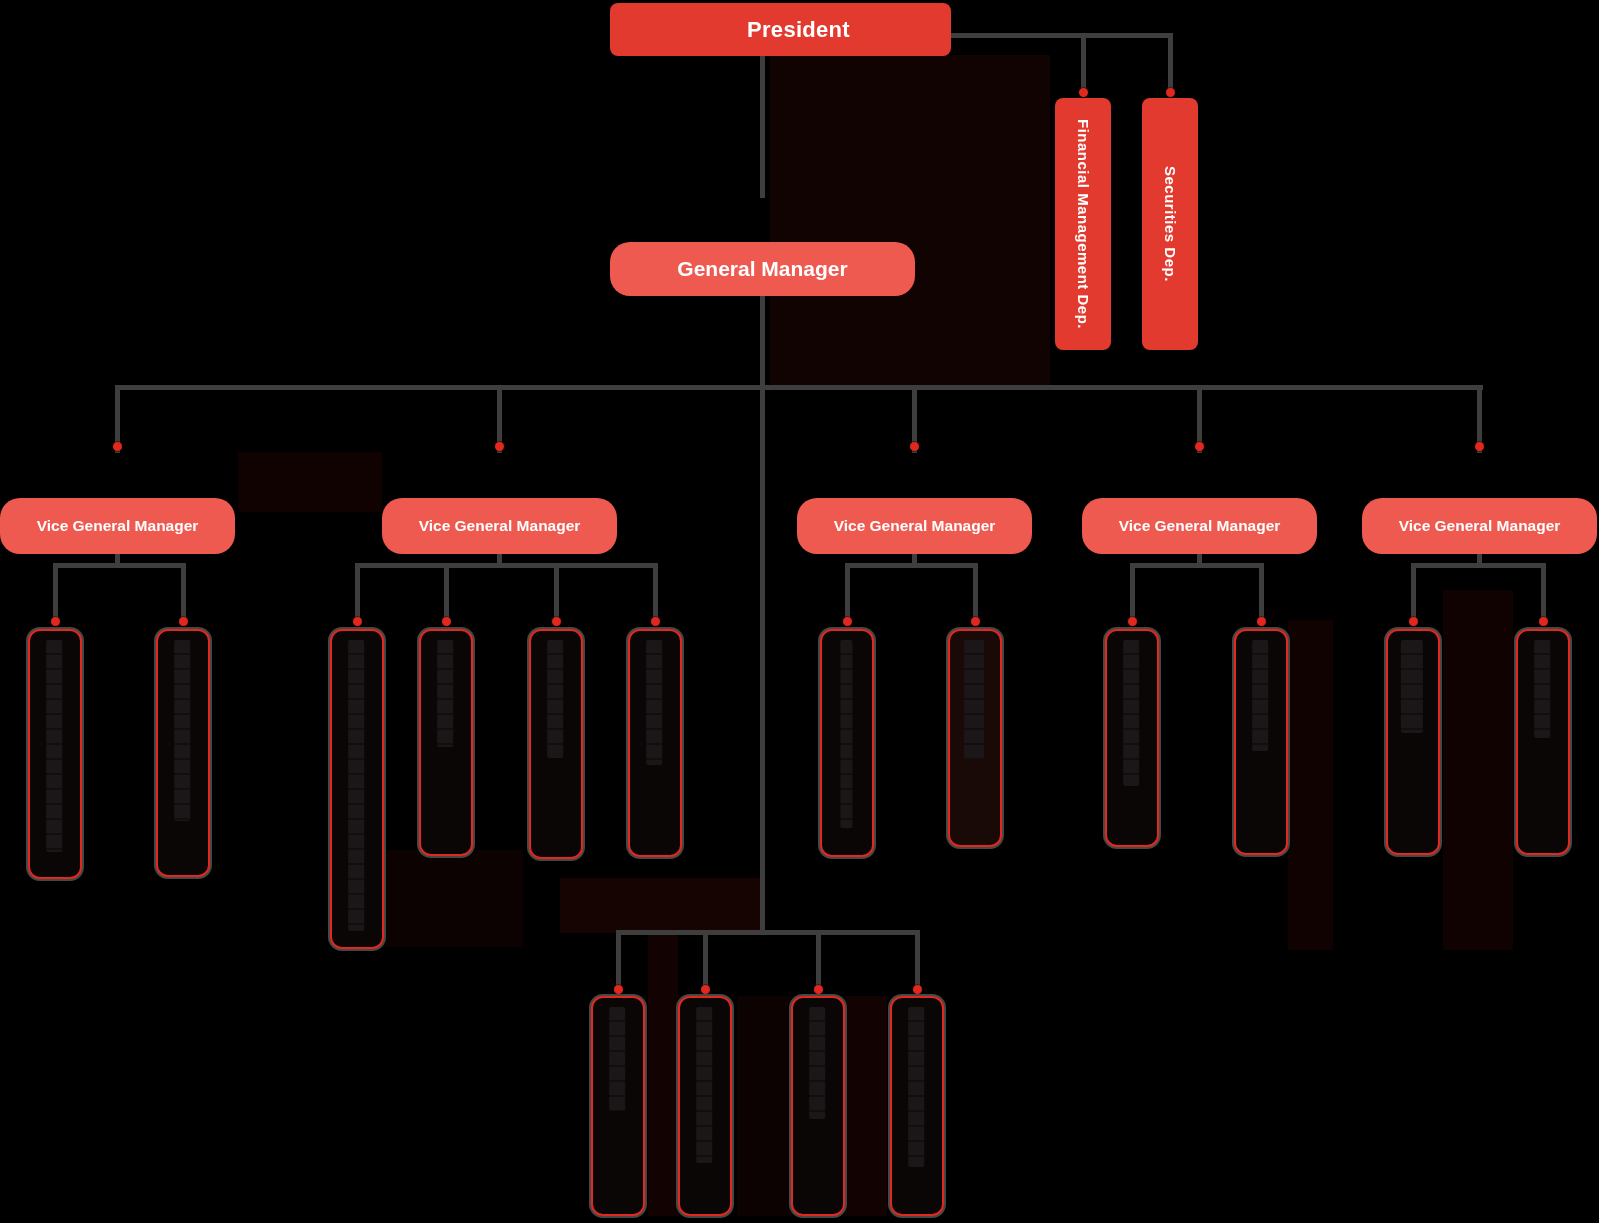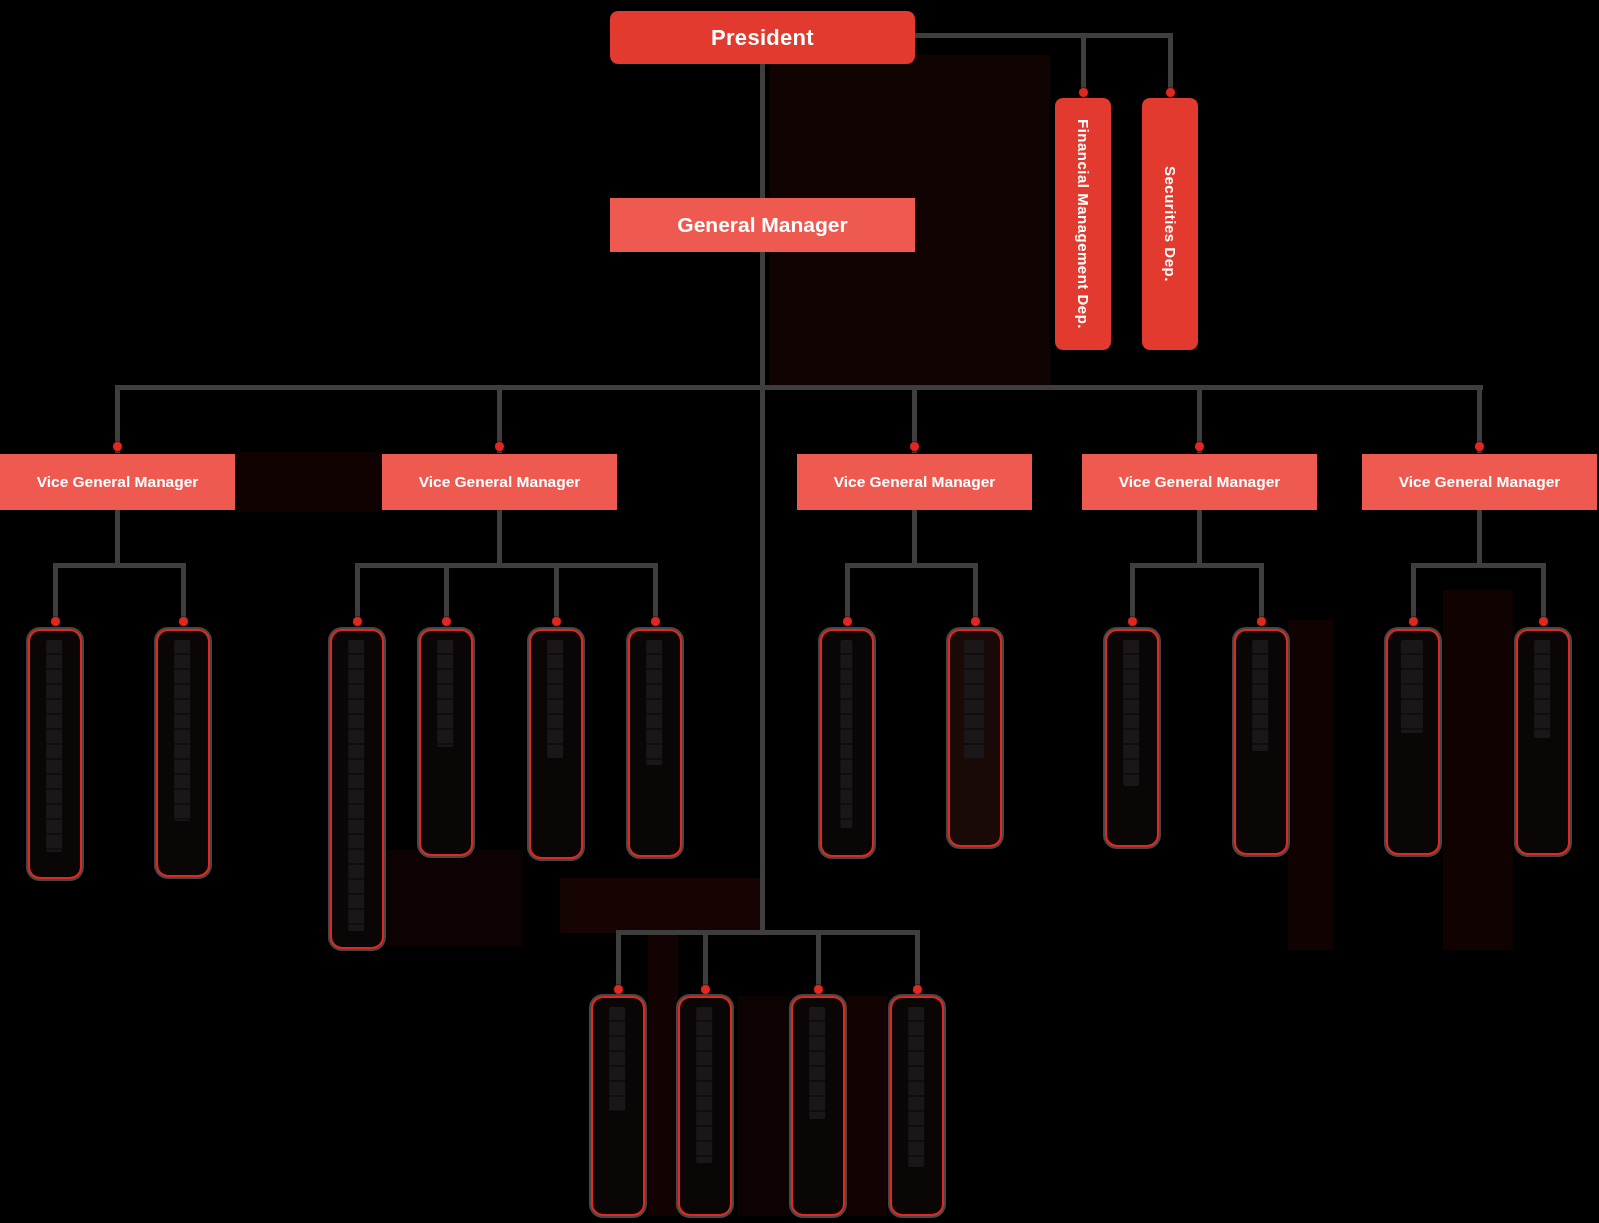--- a/index.html
+++ b/index.html
@@ -15,21 +15,21 @@
     position:relative;width:1599px;height:1223px;background:var(--background);
     overflow:hidden;font-family:"Liberation Sans",sans-serif;
   }
   .patch{position:absolute;pointer-events:none;}
   .ln{position:absolute;background:var(--connector-gray);}
   .dot{position:absolute;width:9px;height:9px;border-radius:50%;
        background:var(--accent-red);box-shadow:0 0 0 1px rgba(40,0,0,.5);}
   .node{position:absolute;display:flex;align-items:center;justify-content:center;
         color:#ffffff;font-weight:bold;text-align:center;line-height:1.15;}
   .red{background:var(--primary-red);border-radius:8px;}
-  .salmon{background:var(--salmon-red);border-radius:0;}
+  .salmon{background:var(--salmon-red);border-radius:20px;margin-top:44px;}
   .president{font-size:22px;letter-spacing:.3px;}
   .gm{font-size:21px;}
   .vgm{font-size:15.5px;}
   .vtext{writing-mode:vertical-rl;text-orientation:mixed;font-size:15px;
          font-weight:bold;letter-spacing:.5px;}
   .child{position:absolute;width:54px;background:var(--child-fill);
          border:2px solid var(--accent-red);border-radius:12px;
          box-shadow:0 0 0 2px #474747;box-sizing:border-box;}
   .child.tint{background:#190a08;}
   .smudge{position:absolute;top:9px;left:50%;transform:translateX(-55%);width:16px;
@@ -112,21 +112,21 @@
   <div class="dot" style="left:971px;top:617px;"></div>
   <div class="dot" style="left:1128px;top:617px;"></div>
   <div class="dot" style="left:1257px;top:617px;"></div>
   <div class="dot" style="left:1409px;top:617px;"></div>
   <div class="dot" style="left:1539px;top:617px;"></div>
   <div class="dot" style="left:614px;top:985px;"></div>
   <div class="dot" style="left:701px;top:985px;"></div>
   <div class="dot" style="left:814px;top:985px;"></div>
   <div class="dot" style="left:913px;top:985px;"></div>
 
-  <div class="node red president" style="left:610px;top:11px;width:305px;height:53px;">
+  <div class="node red president" style="left:610px;top:3px;width:305px;height:53px;padding-left:36px;">
     <span>President</span>
   </div>
 
   <div class="node salmon gm" style="left:610px;top:198px;width:305px;height:54px;">
     <span>General Manager</span>
   </div>
 
   <div class="node red" style="left:1055px;top:98px;width:56px;height:252px;">
     <span class="vtext">Financial Management Dep.</span>
   </div>

